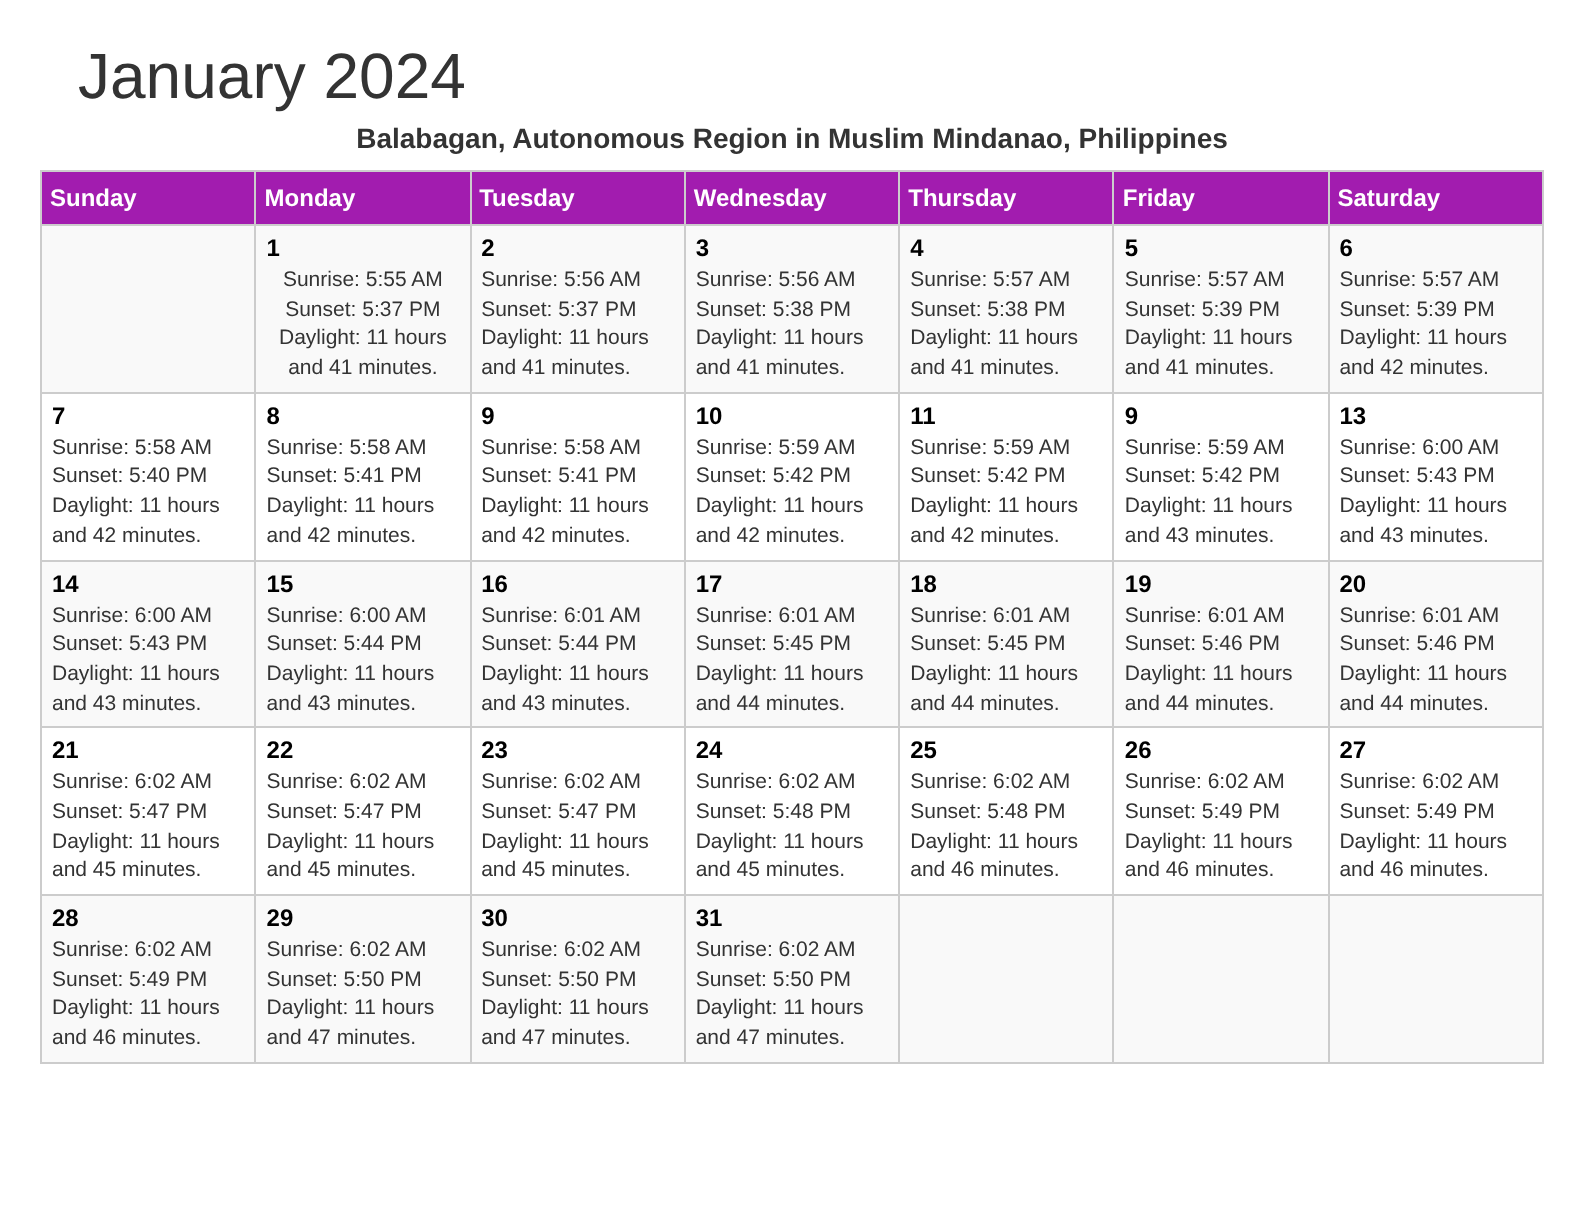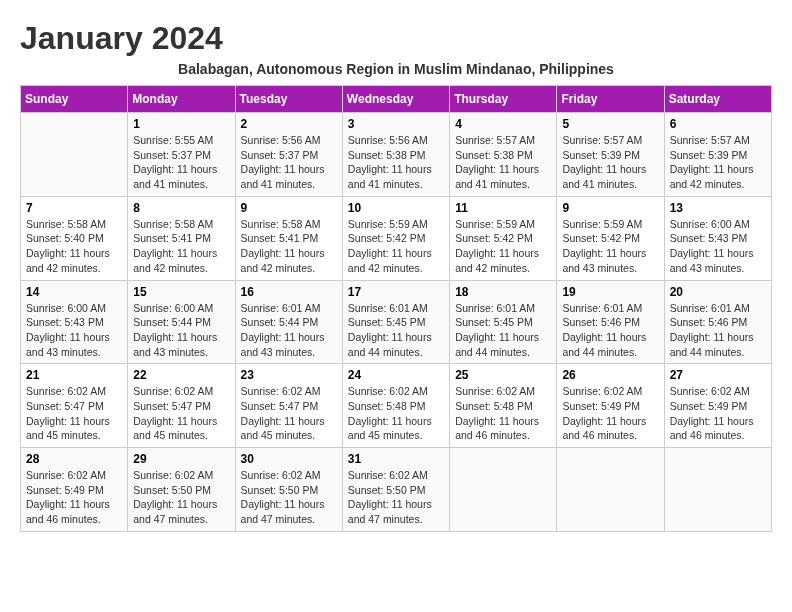--- a/index.html
+++ b/index.html
@@ -31,23 +31,24 @@
     }
     .logo-icon {
       width: 24px;
       height: 20px;
       margin-left: 2px;
       position: relative;
       display: inline-block;
     }
     .month-title {
       font-size: 32px;
-      font-weight: bold;
+      font-weight: normal;
       color: #333;
       text-align: right;
+      margin-left: 19px;
     }
     .subtitle {
       text-align: center;
       font-size: 14px;
       font-weight: bold;
       color: #333;
       margin-bottom: 8px;
     }
     table {
       width: 100%;
@@ -106,21 +107,21 @@
         <th>Thursday</th>
         <th>Friday</th>
         <th>Saturday</th>
       </tr>
   </thead>
   <tbody id="calendar-body">
   <tr>
         <td></td>
         <td>
           <span class="day-number">1</span>
-          <div class="day-info" style="white-space: pre-line;">Sunrise: 5:55 AM
+          <div class="day-info" style="white-space: pre-line; text-align: center;">Sunrise: 5:55 AM
 Sunset: 5:37 PM
 Daylight: 11 hours
 and 41 minutes.</div>
         </td>
         <td>
           <span class="day-number">2</span>
           <div class="day-info" style="white-space: pre-line;">Sunrise: 5:56 AM
 Sunset: 5:37 PM
 Daylight: 11 hours
 and 41 minutes.</div>

